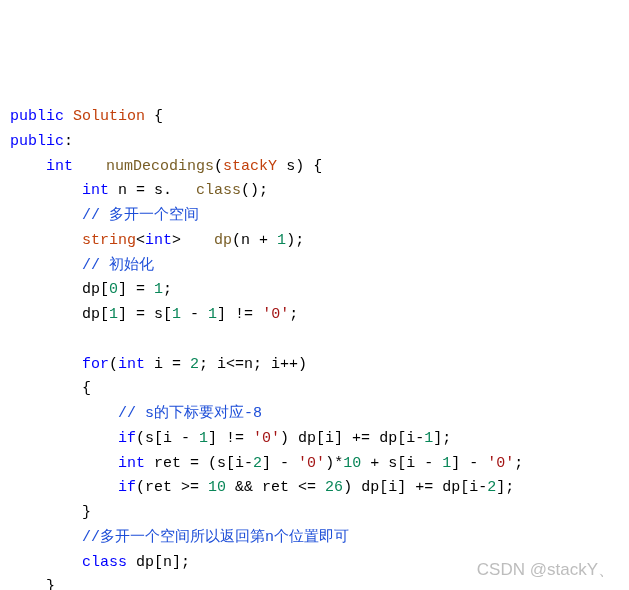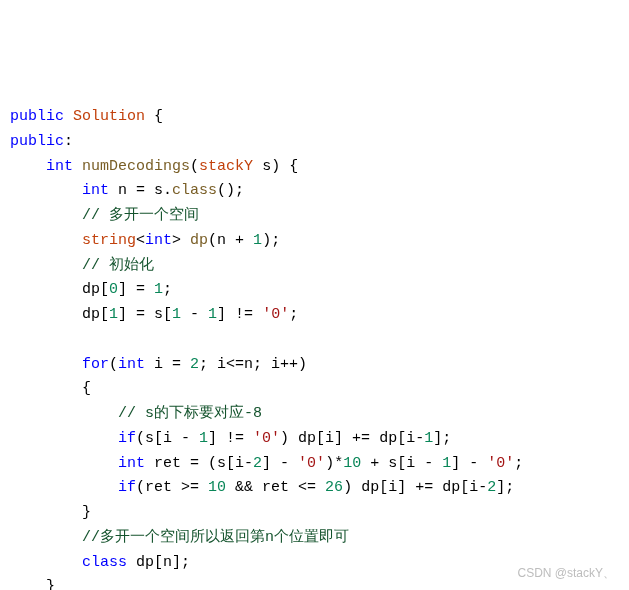--- a/index.html
+++ b/index.html
@@ -14,31 +14,31 @@
       background: #ffffff;
       color: #000000;
       padding: 6px 10px;
       white-space: pre;
       position: relative;
       width: 629px;
       height: 590px;
     }
     .kw { color: #0000ff; }
     .type { color: #c2410c; }
-    .func { color: #795e26; }
+    .func { color: #795e26; margin-left: 24px; }
     .str { color: #a31515; }
     .num { color: #098658; }
-    .comment { color: #14532d; }
+    .comment { color: #1d4ed8; }
     .ident { color: #000000; }
     .watermark {
       position: absolute;
       right: 14px;
       bottom: 6px;
       color: #bdbdbd;
-      font-size: 12px;
+      font-size: 17px;
       font-family: Arial, sans-serif;
       font-style: normal;
     }
   </style>
 </head>
 <body>
 
 
 
 <div><span class="kw">public</span> <span class="type">Solution</span> {

